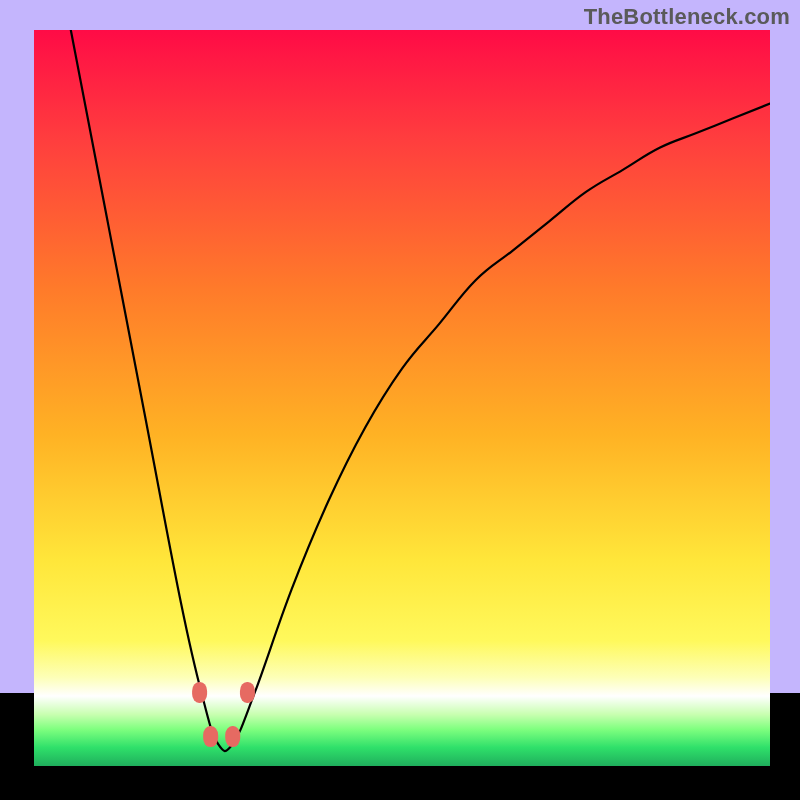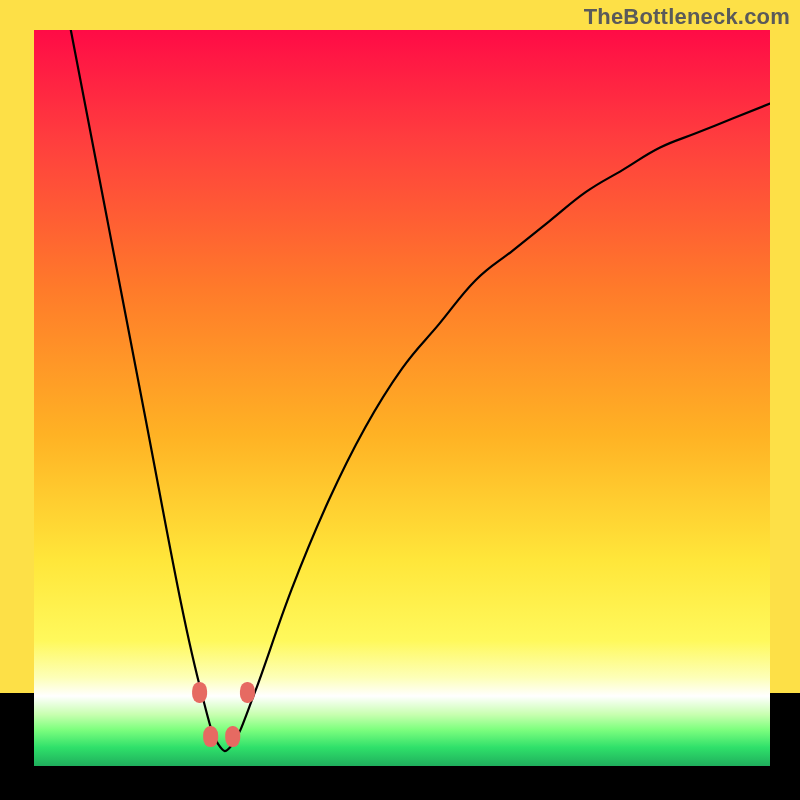--- a/index.html
+++ b/index.html
@@ -8,21 +8,21 @@
     width: 800px;
     height: 800px;
     background: #000000;
     overflow: hidden;
     font-family: Arial, Helvetica, sans-serif;
   }
   .frame {
     position: relative;
     width: 800px;
     height: 693px;
-    background: #fde047;
+    background: #c4b5fd;
   }
   .watermark {
     position: absolute;
     top: 4px;
     right: 10px;
     font-size: 22px;
     font-weight: 600;
     color: #5a5a5a;
     letter-spacing: 0.2px;
     z-index: 5;

